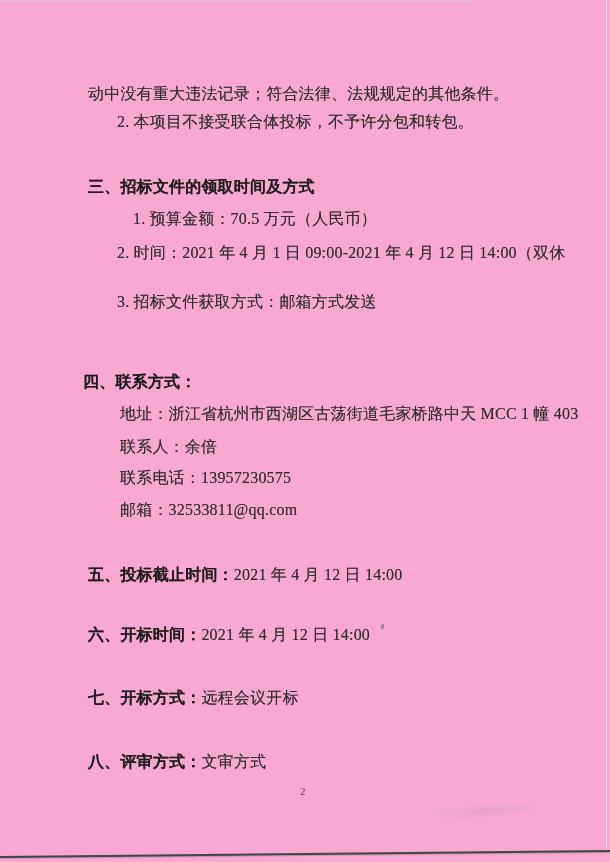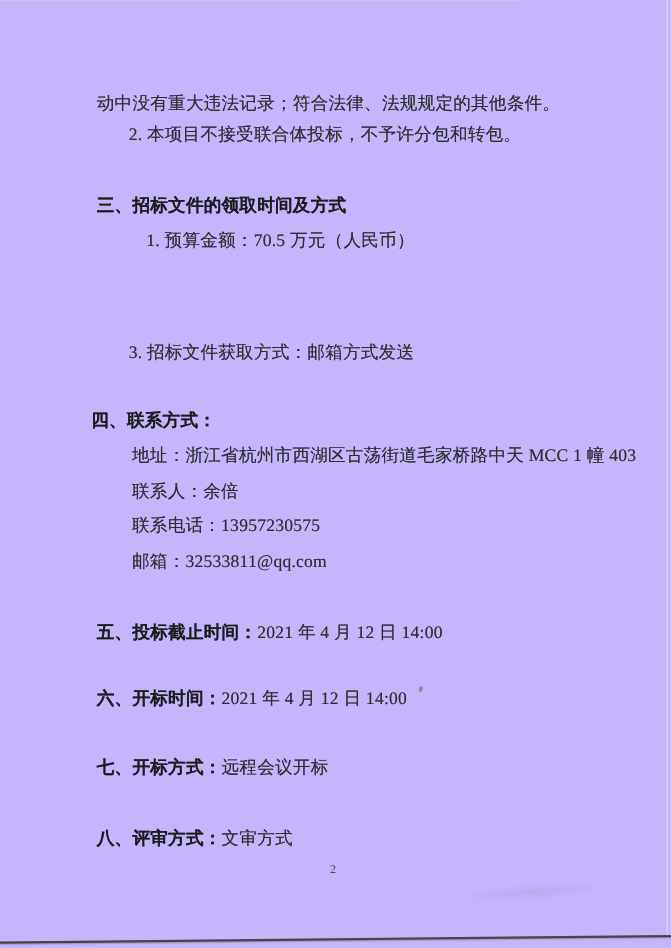--- a/index.html
+++ b/index.html
@@ -4,21 +4,21 @@
 <style>
   html, body {
     margin: 0;
     padding: 0;
     background: #ffffff;
   }
   .canvas {
     position: relative;
     width: 610px;
     height: 862px;
-    background: #c4b5fd;
+    background: #f9a8d4;
     overflow: hidden;
     font-family: "Liberation Serif", "DejaVu Serif", serif;
   }
   .line {
     position: absolute;
     white-space: nowrap;
     font-size: 16px;
     letter-spacing: 0.2px;
     color: #2e2e2e;
     text-shadow: 0 0 0.4px rgba(45,45,45,0.55);
@@ -77,23 +77,24 @@
 <div class="canvas">
 
   <div class="line" style="top:84px; left:88px;">动中没有重大违法记录；符合法律、法规规定的其他条件。</div>
 
   <div class="line" style="top:112px; left:117px;">2. 本项目不接受联合体投标，不予许分包和转包。</div>
 
   <div class="line bold" style="top:177px; left:88px;">三、招标文件的领取时间及方式</div>
 
   <div class="line" style="top:209px; left:117px;margin-left:16px;">1. 预算金额：70.5 万元（人民币）</div>
 
+  <div class="line" style="top:243px; left:117px;">2. 时间：2021 年 4 月 1 日 09:00-2021 年 4 月 12 日 14:00（双休</div>
 
 
-  <div class="line" style="top:310px; left:117px;">3. 招标文件获取方式：邮箱方式发送</div>
+  <div class="line" style="top:292px; left:117px;">3. 招标文件获取方式：邮箱方式发送</div>
 
   <div class="line bold" style="top:372px; left:83px;">四、联系方式：</div>
 
   <div class="line" style="top:404px; left:120px;">地址：浙江省杭州市西湖区古荡街道毛家桥路中天 MCC 1 幢 403</div>
 
   <div class="line" style="top:437px; left:120px;">联系人：余倍</div>
 
   <div class="line" style="top:468px; left:120px;">联系电话：13957230575</div>
 
   <div class="line" style="top:500px; left:120px;">邮箱：32533811@qq.com</div>

